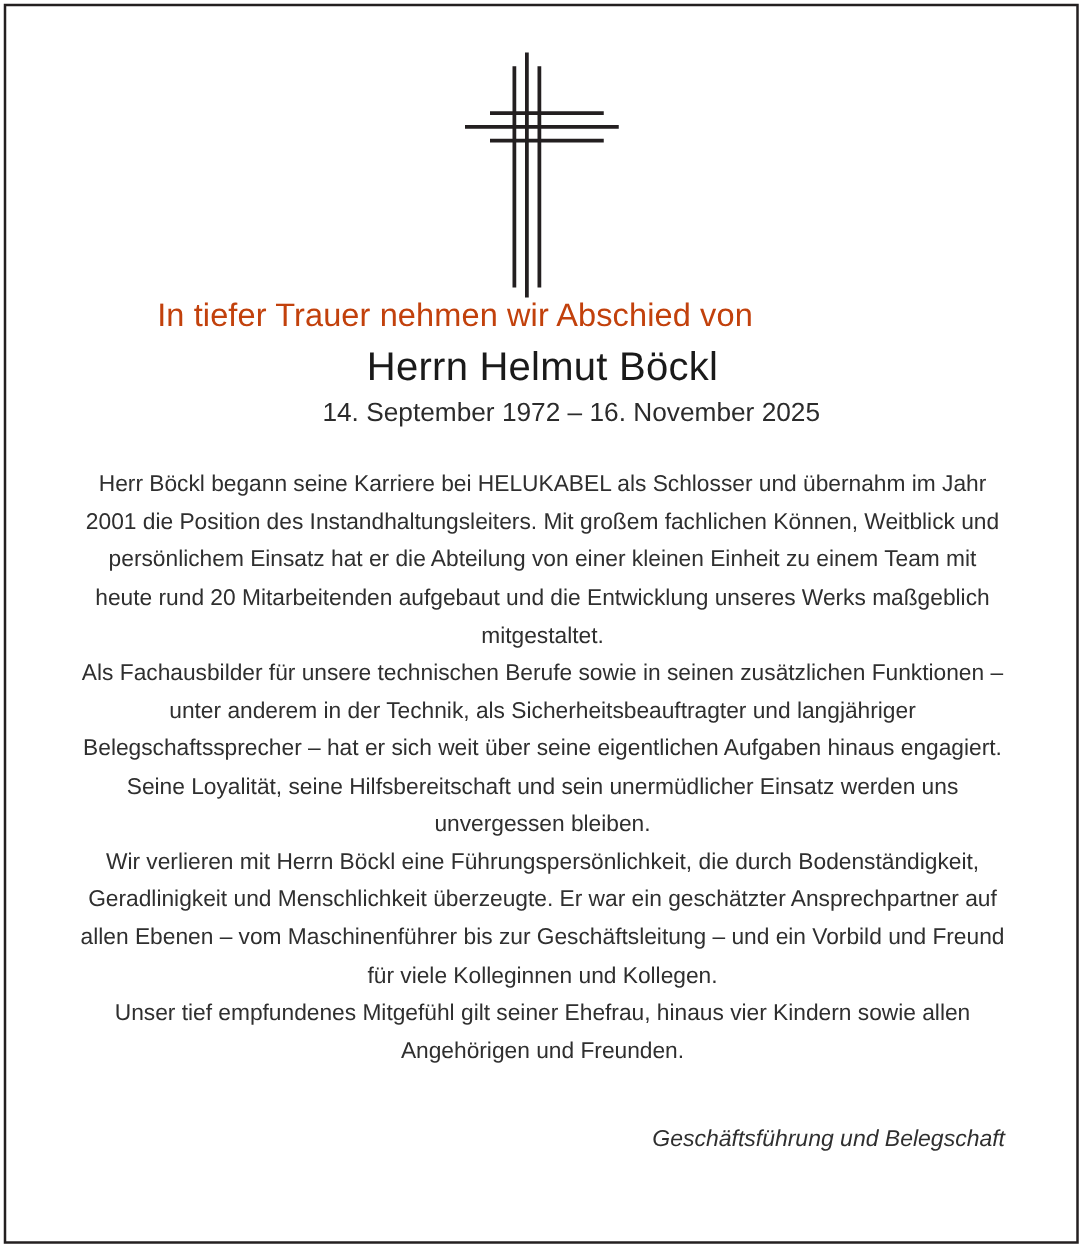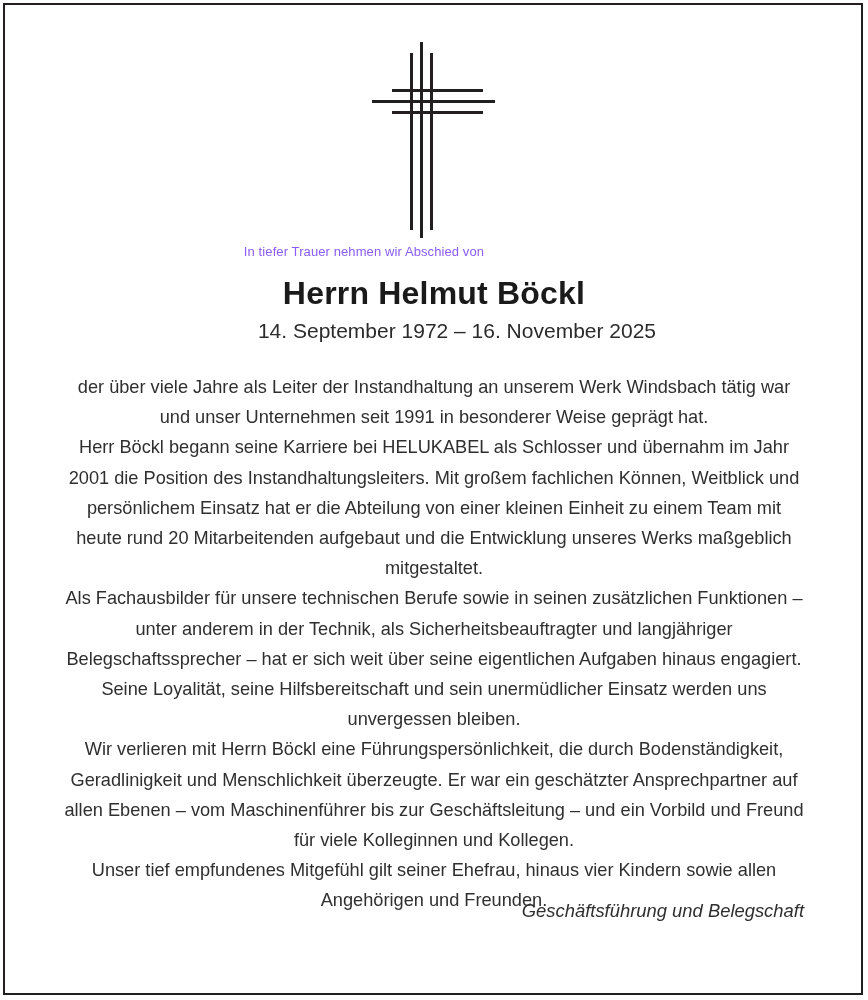--- a/index.html
+++ b/index.html
@@ -58,34 +58,34 @@
   }
 
   
   .center { text-align: center; }
 
   #lead-line {
     position: absolute;
     left: 0;
     top: 238px;
     width: 728px;
-    font-size: 13px;
+    font-size: 26px;
     line-height: 28px;
     letter-spacing: 0.1px;
-    color: #8b5cf6;
+    color: #c2410c;
   }
 
   #deceased-name {
     position: absolute;
     left: 0;
     top: 272px;
     width: 868px;
     font-size: 32px;
     line-height: 42px;
-    font-weight: bold;
+    font-weight: normal;
     letter-spacing: 0.2px;
     color: #1a1a1a;
   }
 
   #life-dates {
     position: absolute;
     left: 0;
     top: 317px;
     width: 868px;
     font-size: 21px;
@@ -151,21 +151,20 @@
     </div>
   </div>
 
   <div id="lead-line" class="center">In tiefer Trauer nehmen wir Abschied von</div>
 
   <div id="deceased-name" class="center">Herrn Helmut Böckl</div>
 
   <div id="life-dates" class="center">14. September 1972 – 16. November 2025</div>
 
   <div id="body-text">
-    <p class="para">der über viele Jahre als Leiter der Instandhaltung an unserem Werk Windsbach tätig war und unser Unternehmen seit 1991 in besonderer Weise geprägt hat.</p>
     <p class="para">Herr Böckl begann seine Karriere bei HELUKABEL als Schlosser und übernahm im Jahr 2001 die Position des Instandhaltungsleiters. Mit großem fachlichen Können, Weitblick und persönlichem Einsatz hat er die Abteilung von einer kleinen Einheit zu einem Team mit heute rund 20 Mitarbeitenden aufgebaut und die Entwicklung unseres Werks maßgeblich mitgestaltet.</p>
     <p class="para">Als Fachausbilder für unsere technischen Berufe sowie in seinen zusätzlichen Funktionen – unter anderem in der Technik, als Sicherheitsbeauftragter und langjähriger Belegschaftssprecher – hat er sich weit über seine eigentlichen Aufgaben hinaus engagiert.</p>
     <p class="para">Seine Loyalität, seine Hilfsbereitschaft und sein unermüdlicher Einsatz werden uns unvergessen bleiben.</p>
     <p class="para">Wir verlieren mit Herrn Böckl eine Führungspersönlichkeit, die durch Bodenständigkeit, Geradlinigkeit und Menschlichkeit überzeugte. Er war ein geschätzter Ansprechpartner auf allen Ebenen – vom Maschinenführer bis zur Geschäftsleitung – und ein Vorbild und Freund für viele Kolleginnen und Kollegen.</p>
     <p class="para">Unser tief empfundenes Mitgefühl gilt seiner Ehefrau, hinaus vier Kindern sowie allen Angehörigen und Freunden.</p>
   </div>
 
 
   <div id="signature">
     <div>Geschäftsführung und Belegschaft</div>

